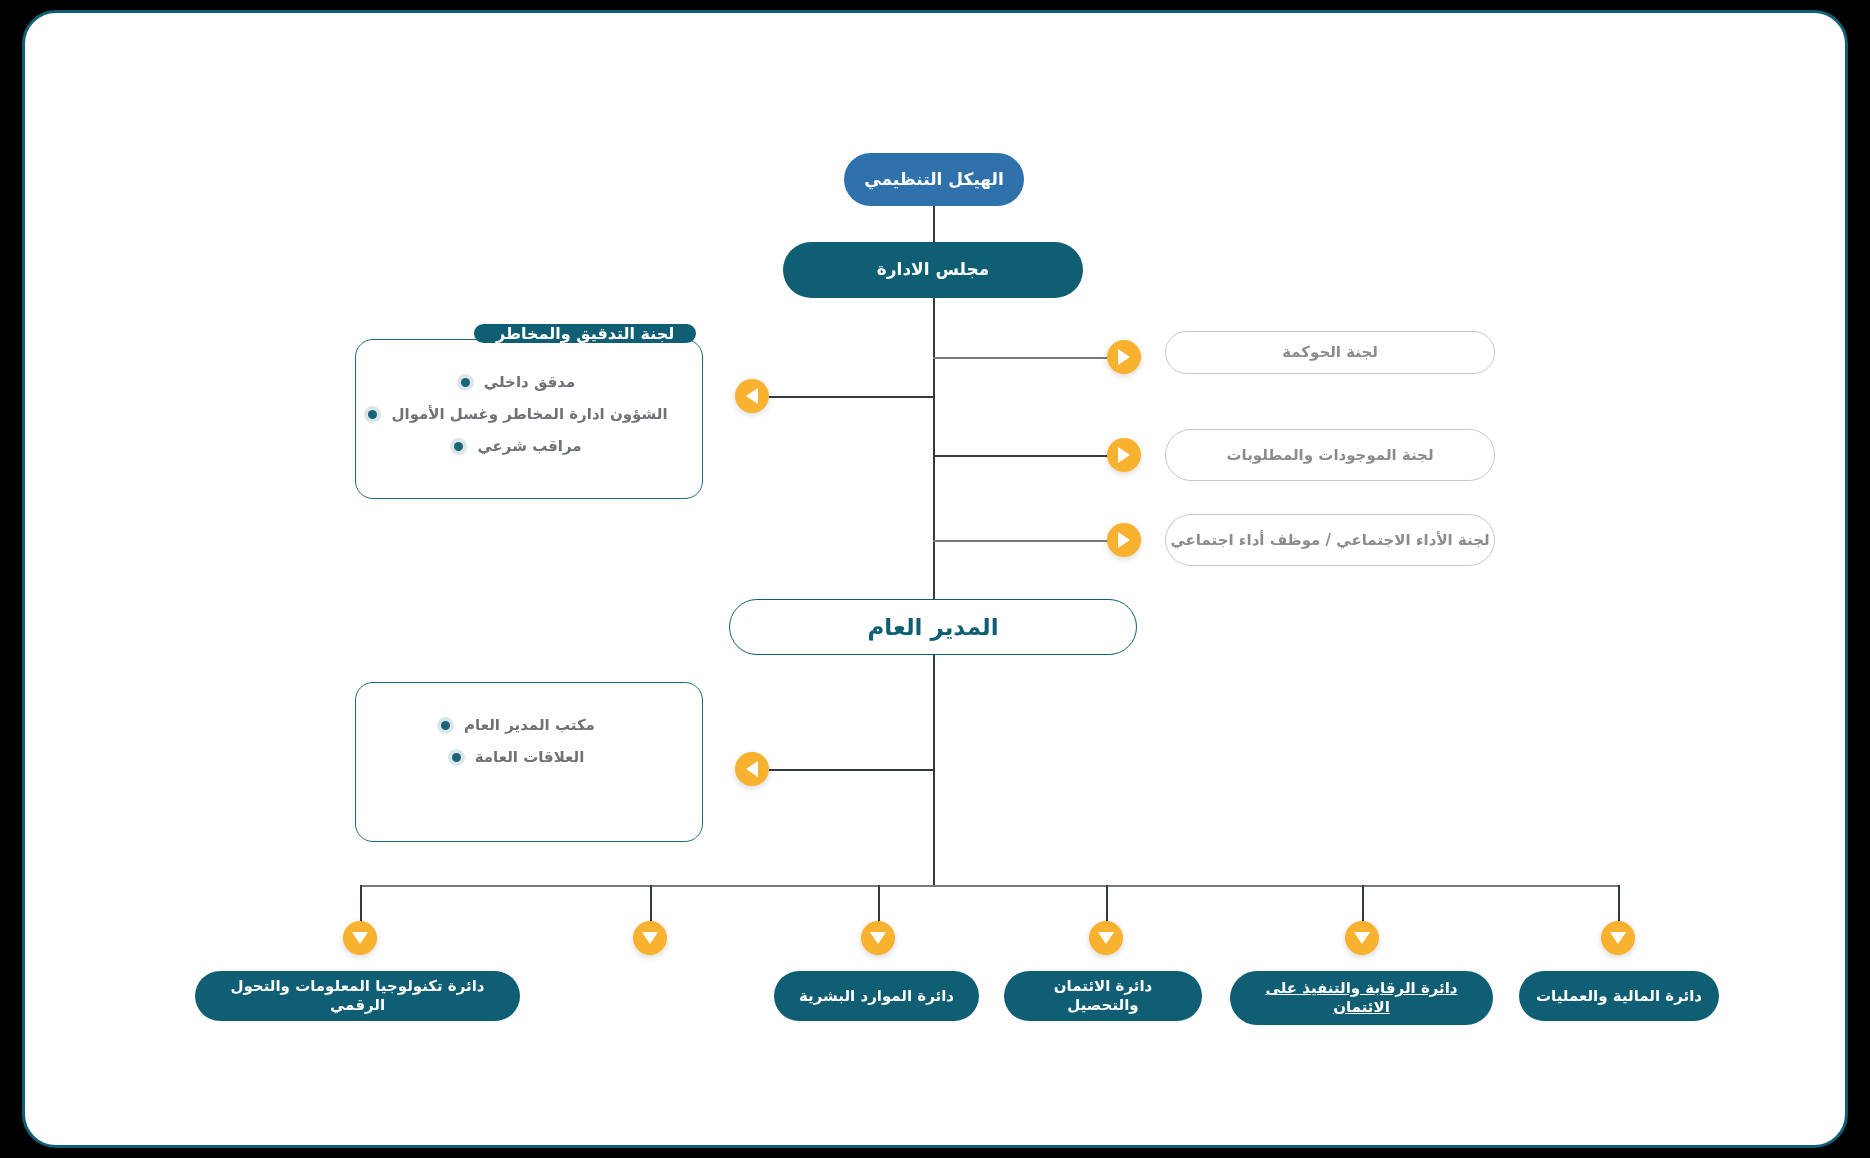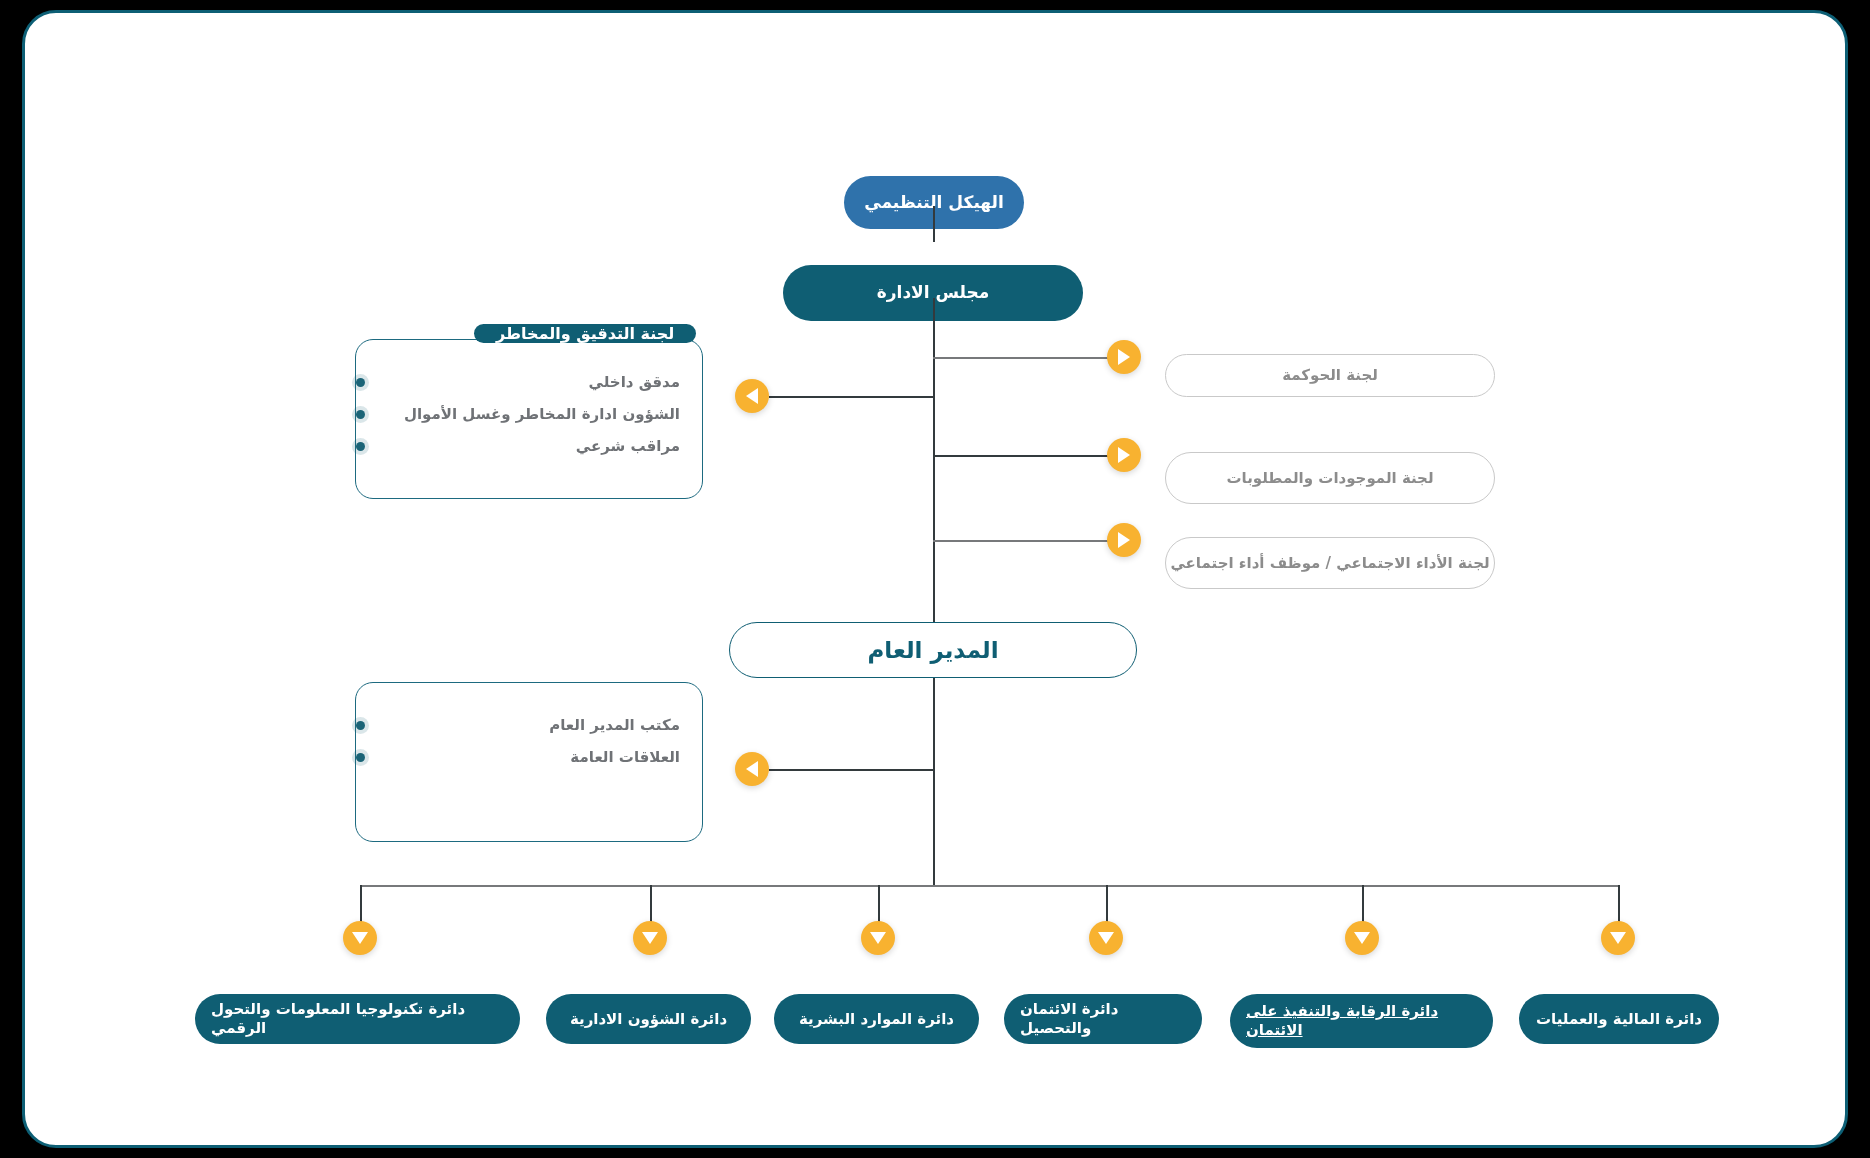--- a/index.html
+++ b/index.html
@@ -33,24 +33,23 @@
     inset: 0;
   }
 
   
   .node {
     position: absolute;
     box-sizing: border-box;
     display: flex;
     align-items: center;
     justify-content: center;
-    text-align: left;
+    text-align: center;
     border-radius: 999px;
     line-height: 1.25;
-    margin-top: 23px;
   }
 
   .node-blue {
     background: #2f72ab;
     color: #ffffff;
     font-size: 17px;
     font-weight: 700;
   }
 
   .node-teal {
@@ -112,21 +111,21 @@
     left: 0;
     right: 0;
     list-style: none;
     margin: 0;
     padding: 0;
   }
   .panel-item {
     display: flex;
     flex-direction: row-reverse;
     align-items: center;
-    justify-content: space-between;
+    justify-content: center;
     gap: 14px;
     padding: 0 22px 0 0;
     height: 32px;
     color: #6f7276;
     font-size: 15px;
     font-weight: 600;
     white-space: nowrap;
   }
   .bullet {
     flex: 0 0 auto;
@@ -297,23 +296,20 @@
     <div class="marker" style="left:1320px; top:908px;">
       <span class="tri tri-down"></span>
     </div>
     <div class="marker" style="left:1576px; top:908px;">
       <span class="tri tri-down"></span>
     </div>
 
     <div class="node node-dept" style="left:170px; top:958px; width:325px; height:50px;">
       <span>دائرة تكنولوجيا المعلومات والتحول الرقمي</span>
     </div>
-    <div class="node node-dept" style="left:521px; top:958px; width:205px; height:50px;">
-      <span>دائرة الشؤون الادارية</span>
-    </div>
     <div class="node node-dept" style="left:749px; top:958px; width:205px; height:50px;">
       <span>دائرة الموارد البشرية</span>
     </div>
     <div class="node node-dept" style="left:979px; top:958px; width:198px; height:50px;">
       <span>دائرة الائتمان والتحصيل</span>
     </div>
     <div class="node node-dept" style="left:1205px; top:958px; width:263px; height:54px;text-decoration:underline;">
       <span>دائرة الرقابة والتنفيذ على الائتمان</span>
     </div>
     <div class="node node-dept" style="left:1494px; top:958px; width:200px; height:50px;">

